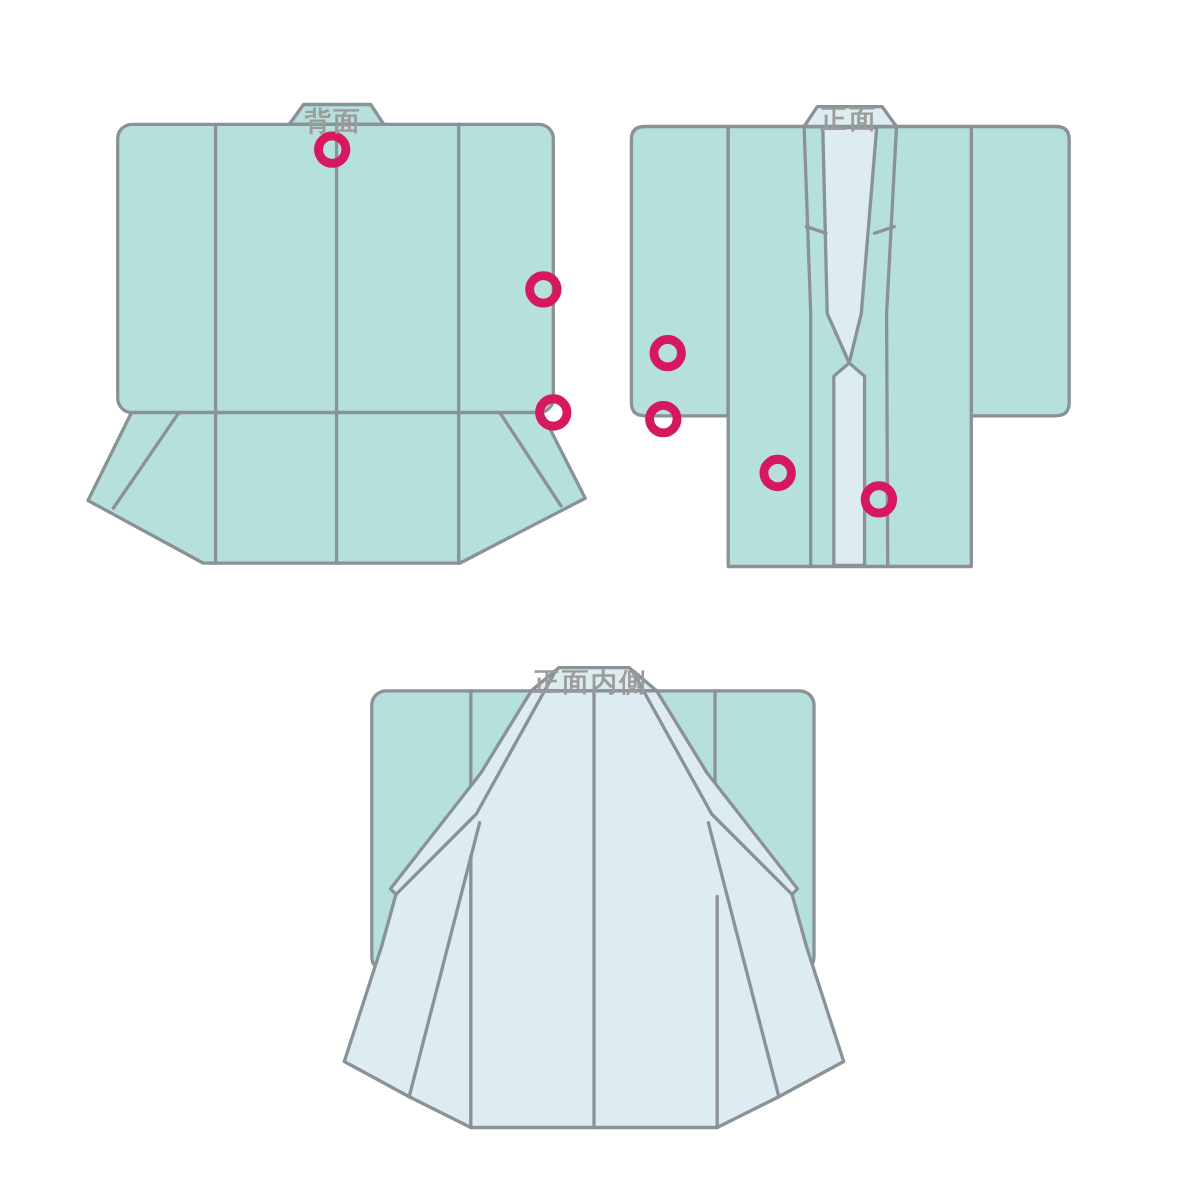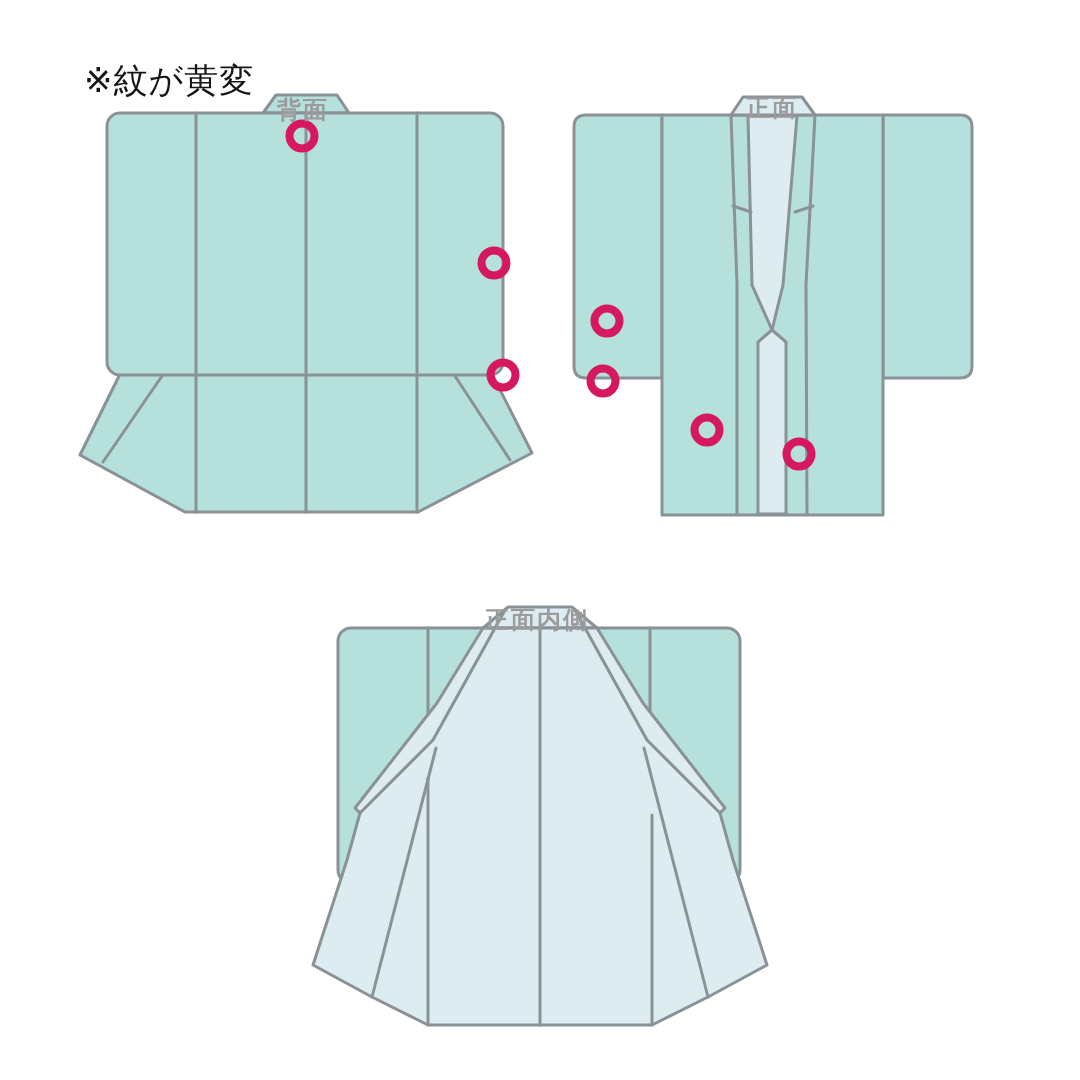--- a/index.html
+++ b/index.html
@@ -91,17 +91,16 @@
       <path class="seam" d="M720,813 L647,740 L575,610"></path>
       <path class="seam" d="M436,748 L372,997"></path>
       <path class="seam" d="M644,748 L708,997"></path>
       <path class="seam" d="M428,778 L428,1025"></path>
       <path class="seam" d="M652,815 L652,1025"></path>
       <path class="seam" d="M540,628 L540,1025"></path>
       <g></g>
     </g>
   </svg>
 
-  <div class="note-text">※紋が黄変</div>
   <div class="view-label label-back">背面</div>
   <div class="view-label label-front">正面</div>
   <div class="view-label label-inside">正面内側</div>
 </div>
 
 </body></html>

